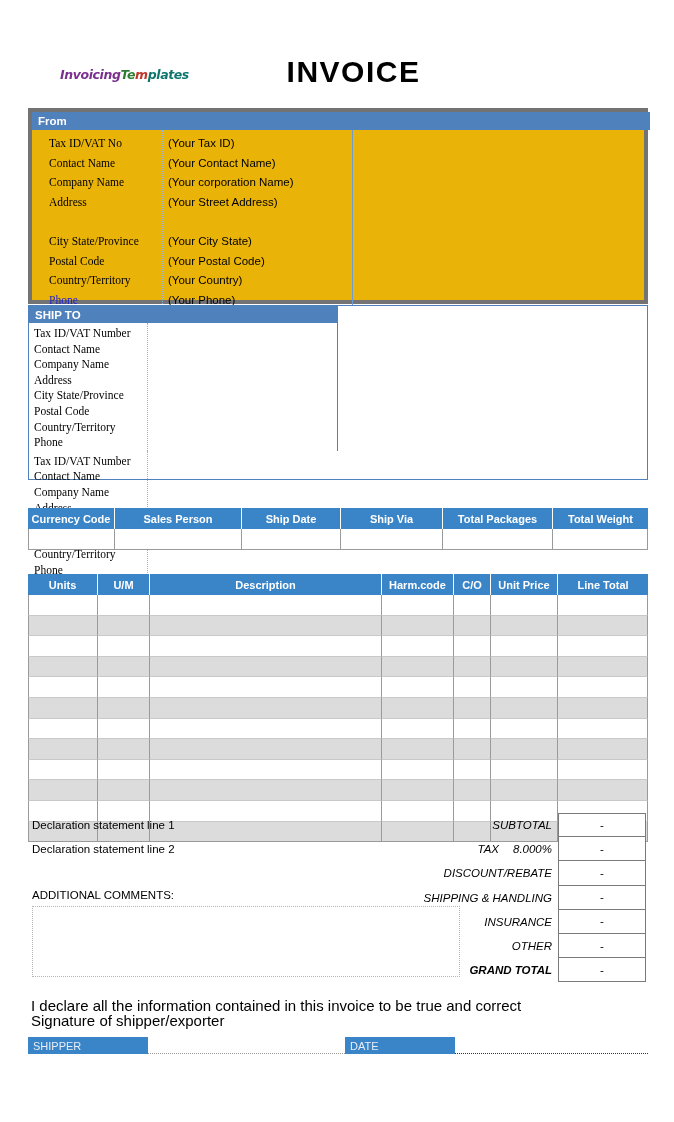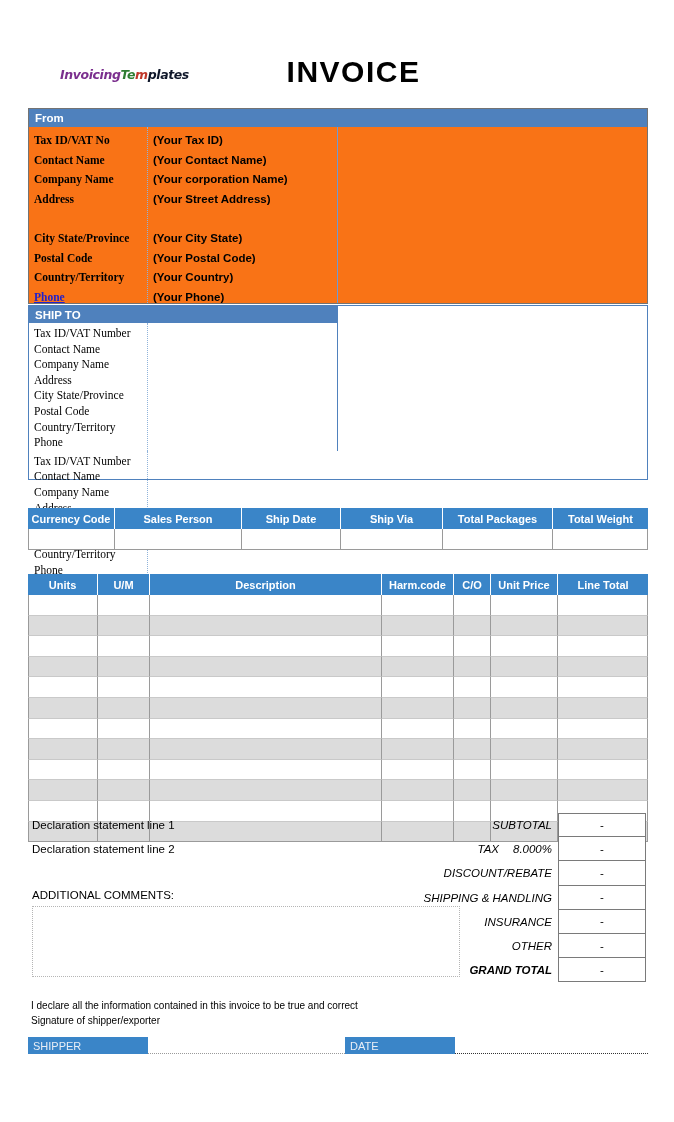--- a/index.html
+++ b/index.html
@@ -30,23 +30,23 @@
   .doc-title-inner{display:inline-block;margin-left:33px;}
 
   
   .band{
     color:#ffffff;font-weight:bold;font-size:11.5px;
     display:flex;align-items:center;padding-left:6px;box-sizing:border-box;
   }
 
   
   .from-box{position:absolute;left:28px;top:108px;width:620px;height:196px;
-            border:1px solid #737373;box-sizing:border-box;background:#f97316;}
+            border:4px solid #737373;box-sizing:border-box;background:#eab308;}
   .from-band{position:absolute;left:0;top:0;width:618px;height:18px;background:#4f81bd;}
-  .from-body{position:absolute;left:0;top:18px;width:618px;height:176px;display:flex;font-weight:bold;}
+  .from-body{position:absolute;left:12px;top:18px;width:618px;height:176px;display:flex;}
   .from-col{position:relative;height:100%;box-sizing:border-box;}
   .col-left{width:309px;border-right:1px solid #6f9ad3;display:flex;}
   .col-right{width:309px;display:flex;}
   .lbl-col{width:119px;box-sizing:border-box;padding:4px 0 0 5px;border-right:1px dotted #8fb3da;}
   .val-col{flex:1;box-sizing:border-box;padding:4px 0 0 5px;}
   .lbl-col.wide{width:146px;}
   .serif{font-family:"Liberation Serif", serif;font-size:11.5px;line-height:19.6px;white-space:nowrap;}
   .sans-val{font-family:"Liberation Sans", sans-serif;font-size:11.5px;line-height:19.6px;white-space:nowrap;}
   .blank-line{height:19.6px;}
   .phone-link{color:#2222cc;text-decoration:underline;}
@@ -121,39 +121,39 @@
   .taxrow{display:flex;align-items:center;justify-content:flex-end;width:126px;padding-right:6px;font-size:11.5px;}
   .taxrow .tl{margin-right:14px;}
 
   .comments-label{position:absolute;left:32px;top:889px;font-size:11.5px;}
   .comments-box{
     position:absolute;left:32px;top:906px;width:428px;height:71px;
     border:1px dotted #b5b5b5;background:#fff;box-sizing:border-box;
   }
 
   
-  .declare{position:absolute;left:31px;top:999px;font-size:10px;line-height:14.5px;}
+  .declare{position:absolute;left:31px;top:999px;font-size:15px;line-height:14.5px;}
   .sig-row{position:absolute;left:28px;top:1037px;width:620px;height:17px;}
   .sig-tag{
     position:absolute;top:0;height:17px;background:#3a85c8;color:#e8eef6;
     font-size:11px;display:flex;align-items:center;padding-left:5px;box-sizing:border-box;
   }
   .sig-shipper{left:0;width:120px;}
   .sig-date{left:317px;width:110px;}
   .sig-line{position:absolute;top:16px;height:0;border-bottom:1px dotted #9a9a9a;}
   .sig-line-1{left:120px;width:197px;}
   .sig-line-2{left:427px;width:193px;border-bottom:1px dotted #333;}
 </style>
 </head>
 <body>
 
 <div class="page">
 
   <div class="header">
-    <div class="logo" id="logo"><span style="color: rgb(123, 47, 142);">Invoicing</span><span style="color: rgb(46, 125, 50);">Te</span><span style="color: rgb(192, 57, 43);">m</span><span style="color: #0f172a;">plates</span></div>
+    <div class="logo" id="logo"><span style="color: rgb(123, 47, 142);">Invoicing</span><span style="color: rgb(46, 125, 50);">Te</span><span style="color: rgb(192, 57, 43);">m</span><span style="color: #0f766e;">plates</span></div>
     <div class="doc-title">
       <span class="doc-title-inner">INVOICE</span>
     </div>
   </div>
 
   <div class="from-box">
     <div class="band from-band">From</div>
     <div class="from-body">
       <div class="from-col col-left">
         <div class="lbl-col" id="fromLeftLabels">

